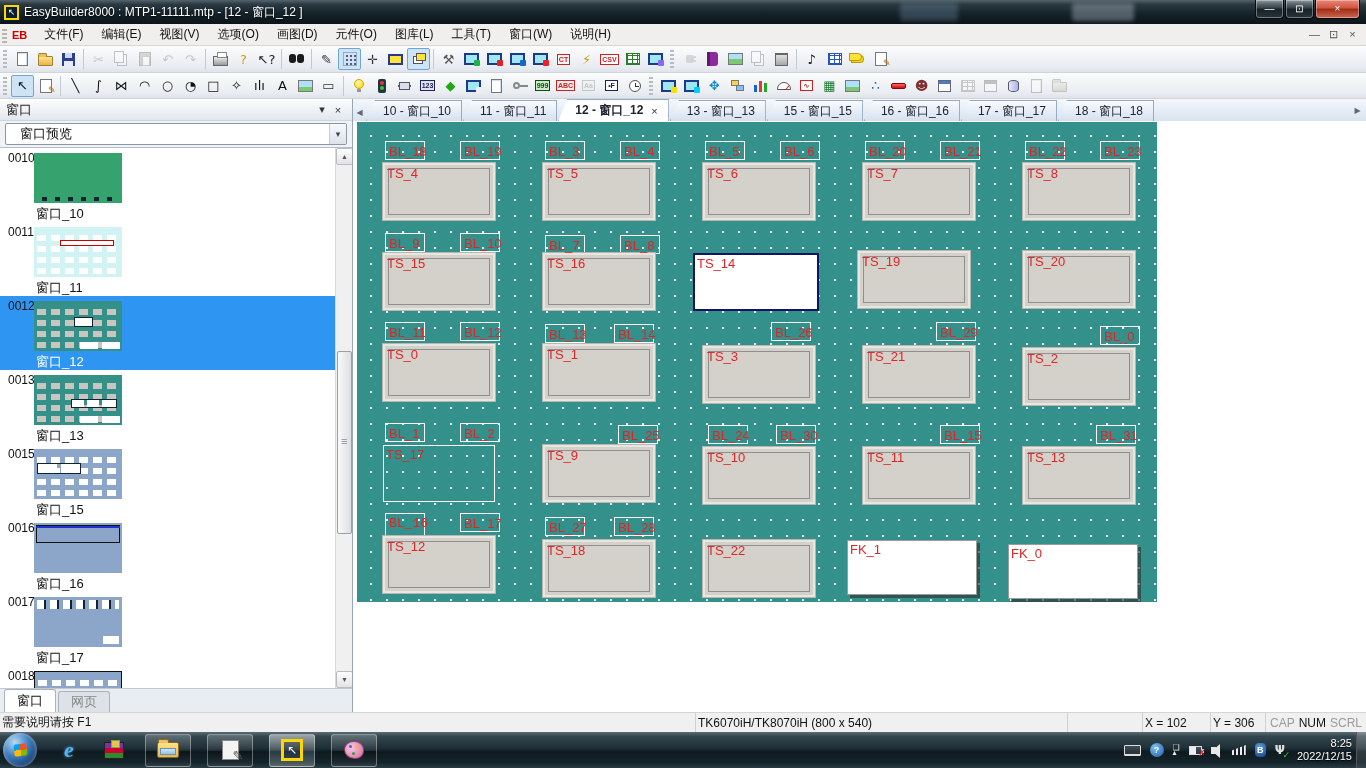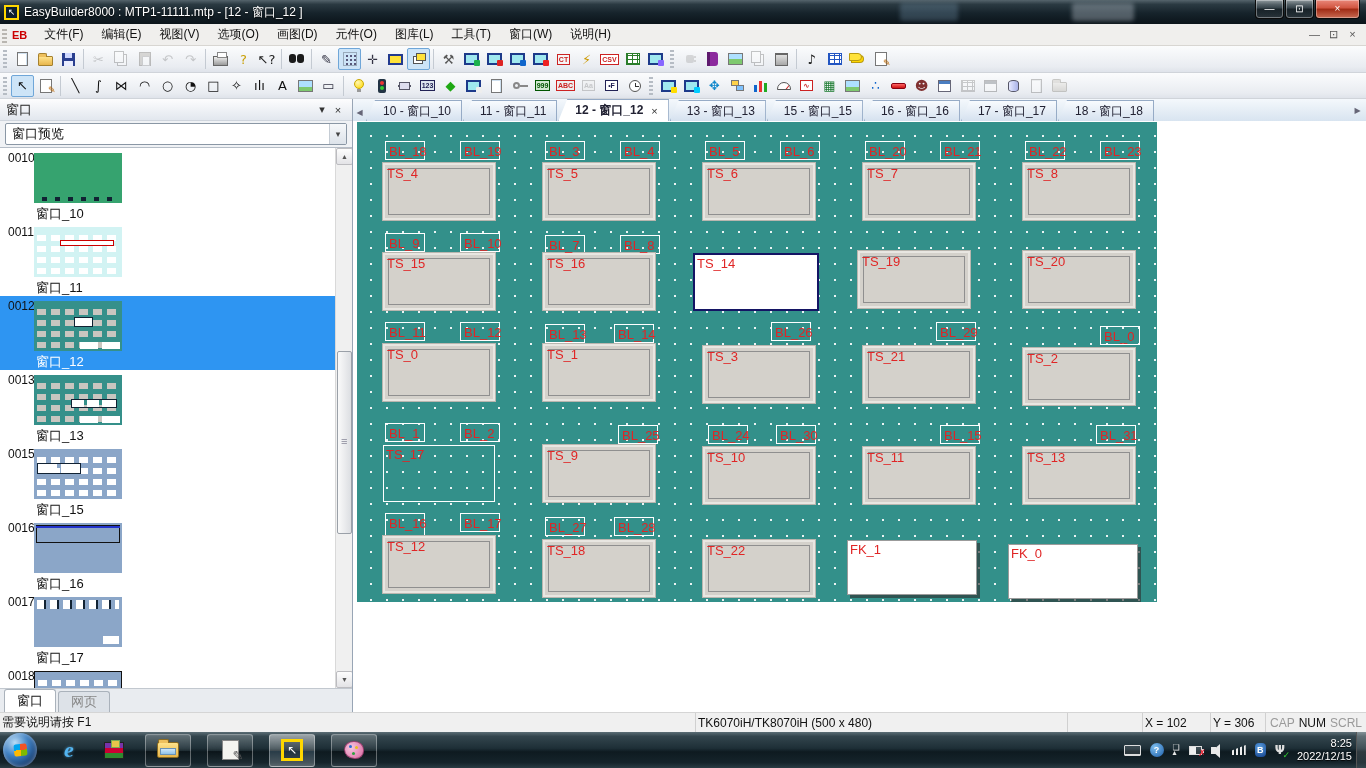--- a/index.html
+++ b/index.html
@@ -97,21 +97,21 @@
   #main{position:absolute;top:99px;left:0;right:0;bottom:56px;display:flex;}
 
   
   #sidepanel{width:353px;flex:none;display:flex;flex-direction:column;background:#f0f2f5;border-right:1px solid #98a5b5;}
   #sp-head{height:22px;display:flex;align-items:center;background:linear-gradient(#fdfdfe,#e2e7ee);
     border-bottom:1px solid #cfd5dd;font-size:13px;color:#222;padding:0 6px;}
   #sp-head .sp-title{flex:1;}
   .sp-hbtn{width:16px;text-align:center;color:#333;font-size:11px;}
   #sp-combo{height:26px;padding:2px 5px;background:#f0f2f5;}
   #combo{height:22px;border:1px solid #8a97a5;background:#fff;border-radius:2px;display:flex;align-items:center;font-size:13px;color:#111;}
-  #combo .cval{flex:1;padding:0 6px;}
+  #combo .cval{flex:1;padding:0 14px;}
   #combo .carr{width:17px;height:100%;border-left:1px solid #c5ccd4;background:linear-gradient(#f6f8fa,#dde3ea);
     display:flex;align-items:center;justify-content:center;font-size:9px;color:#444;}
   #sp-list{flex:1;position:relative;background:#fff;border-top:1px solid #b5bdc7;overflow:hidden;}
   #sp-items{position:absolute;left:0;top:0;right:17px;bottom:0;overflow:hidden;}
   .sp-item{position:relative;height:74px;font-size:12px;color:#111;}
   .sp-item .wid{position:absolute;left:8px;top:3px;}
   .sp-item .thumb{position:absolute;left:34px;top:5px;width:88px;height:50px;}
   .sp-item .wlabel{position:absolute;left:36px;top:57px;font-size:13px;}
   .sp-item.sel{background:#2e95f2;}
   .sp-item.sel .wlabel{color:#fff;}
@@ -786,21 +786,21 @@
             </div>
             <div class="wg w-ts" style="left: 346px; top: 325px; width: 112px; height: 57px;">
               <span class="lb">TS_10</span>
             </div>
             <div class="wg w-ts" style="left: 506px; top: 325px; width: 112px; height: 57px;">
               <span class="lb">TS_11</span>
             </div>
             <div class="wg w-ts" style="left: 666px; top: 325px; width: 112px; height: 57px;">
               <span class="lb">TS_13</span>
             </div>
-            <div class="wg w-bl" style="left: 28px; top: 391px; width: 40px; height: 30px;">
+            <div class="wg w-bl" style="left: 28px; top: 391px; width: 40px; height: 30px; font-family: Liberation Mono, monospace;">
               <span class="lb">BL_16</span>
             </div>
             <div class="wg w-bl" style="left: 103px; top: 391px; width: 40px; height: 19px;">
               <span class="lb">BL_17</span>
             </div>
             <div class="wg w-bl" style="left: 188px; top: 395px; width: 40px; height: 19px;">
               <span class="lb">BL_27</span>
             </div>
             <div class="wg w-bl" style="left: 257px; top: 395px; width: 40px; height: 19px;">
               <span class="lb">BL_28</span>
@@ -820,21 +820,21 @@
             <div class="wg w-fk" style="left: 651px; top: 422px; width: 130px; height: 55px;">
               <span class="lb">FK_0</span>
             </div>
           </div>
       </div>
     </div>
   </div>
 
   <div id="statusbar">
     <div class="seg">需要说明请按 F1</div>
-    <div class="seg" id="seg-device">TK6070iH/TK8070iH (500 x 480)</div>
+    <div class="seg" id="seg-device">TK6070iH/TK8070iH (800 x 540)</div>
     <div class="seg" id="seg-gap"></div>
     <div class="seg" id="seg-x">X = 102</div>
     <div class="seg" id="seg-y">Y = 306</div>
     <div class="seg" id="seg-ind">
         <span class="ind">CAP</span>
         <span class="ind on">NUM</span>
         <span class="ind">SCRL</span>
       </div>
   </div>
 

